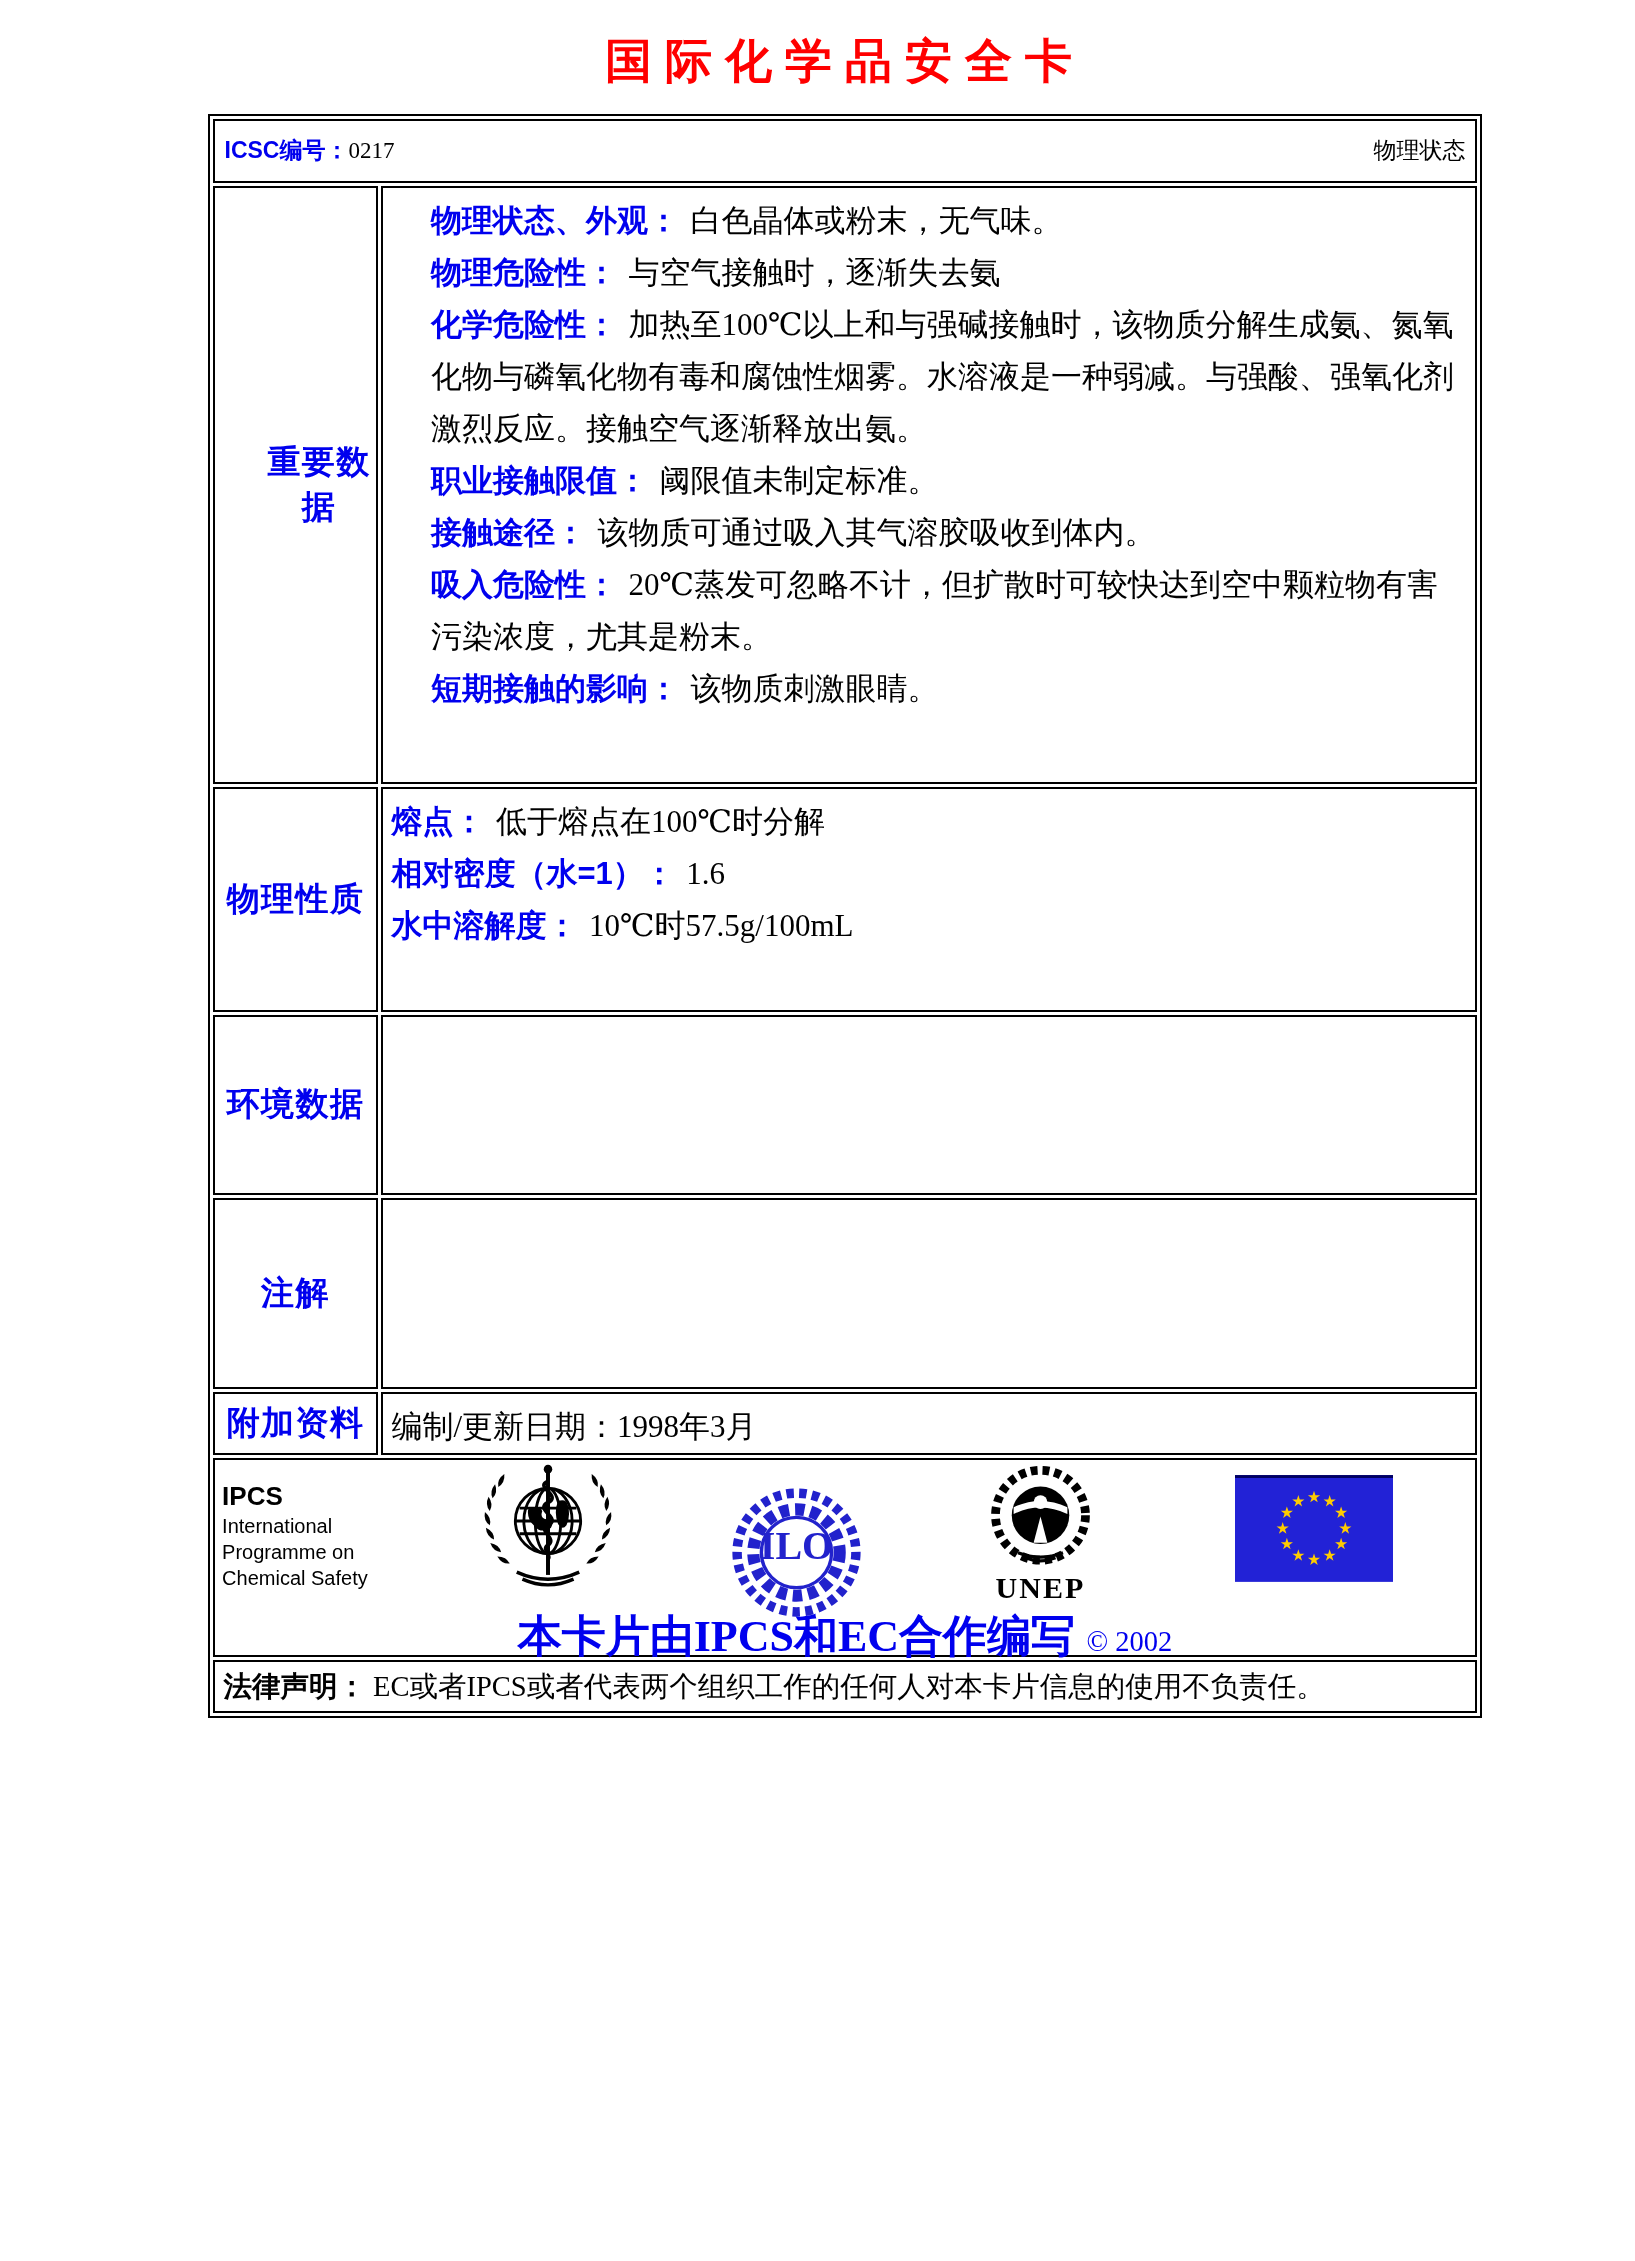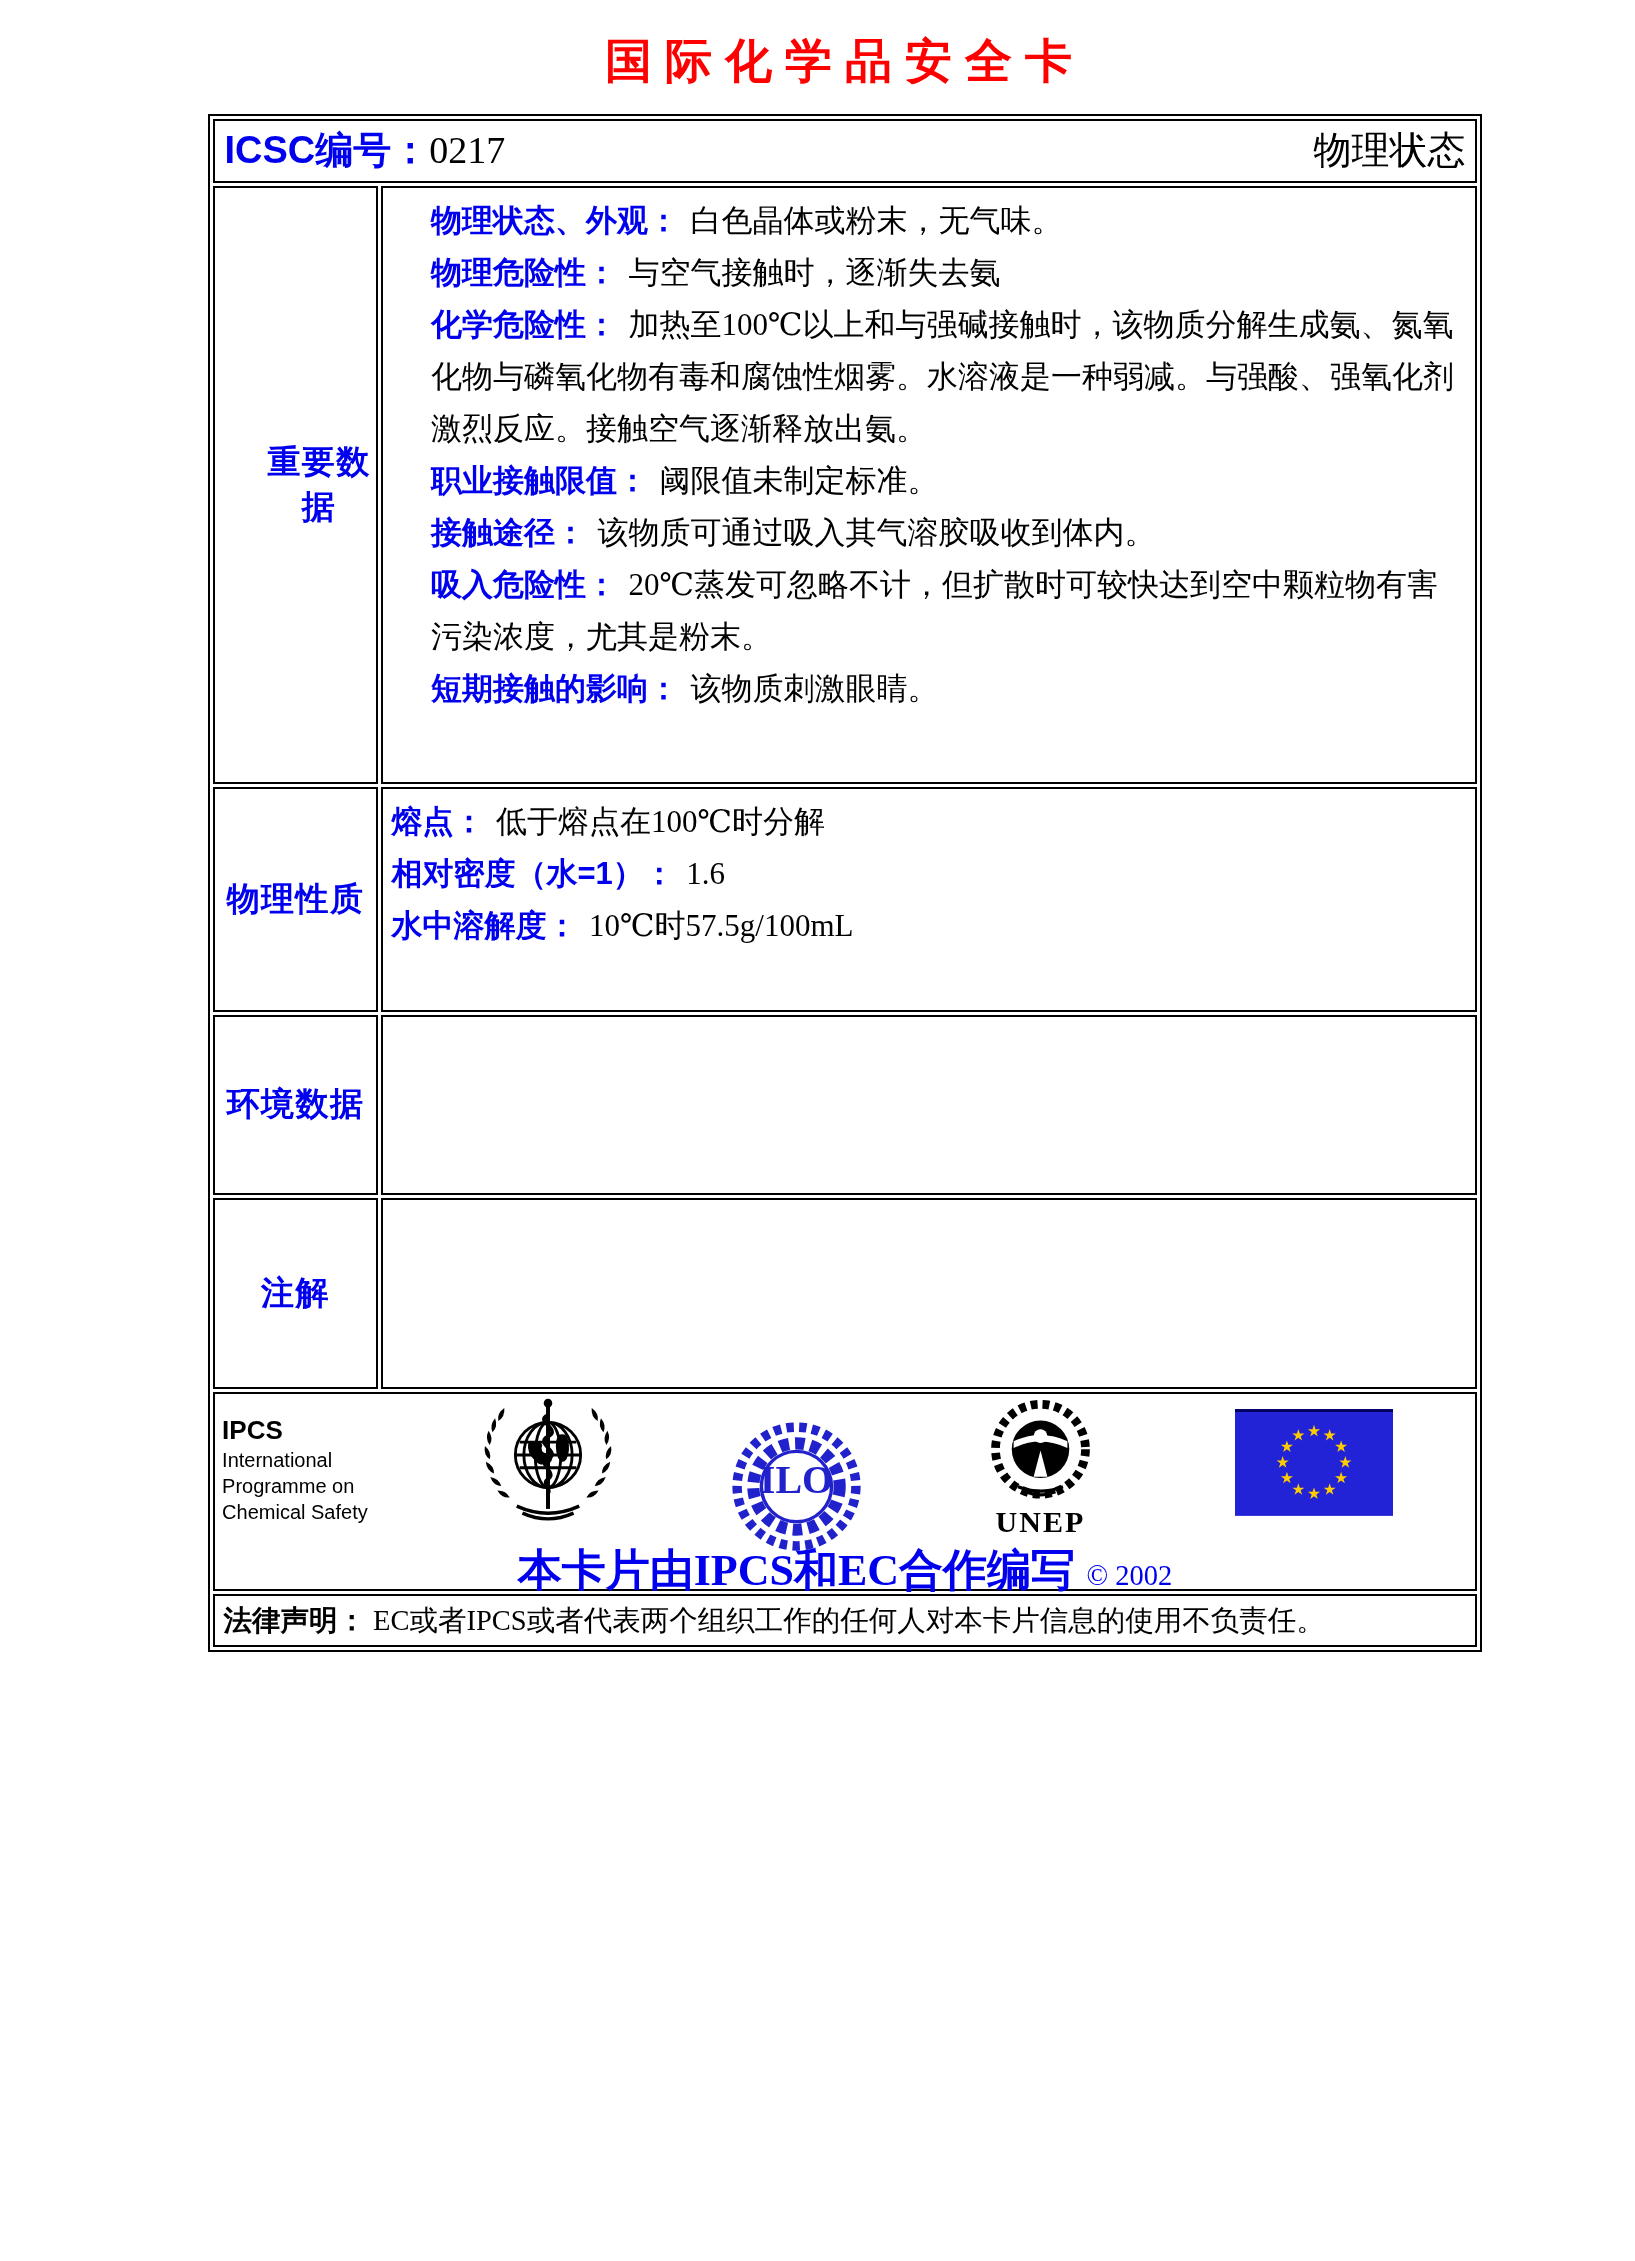--- a/index.html
+++ b/index.html
@@ -13,21 +13,21 @@
   html,body{margin:0;padding:0;background:#fff;}
   body{width:1635px;height:2261px;position:relative;font-family:"Liberation Serif","DejaVu Serif",serif;color:#000;}
   .title{margin:0;padding-top:35px;width:1274px;margin-left:208px;text-align:center;
          font-family:Liberation Mono, monospace;font-weight:bold;
          font-size:47px;line-height:60px;letter-spacing:13px;color:var(--title-red);}
   table.card{border-collapse:separate;border-spacing:3.6px;border:2.8px solid #000;
              width:1274px;margin-left:208px;margin-top:18.5px;table-layout:fixed;background:#fff;}
   td{border:2.1px solid #000;vertical-align:top;background:#fff;}
   col.lab{width:165px;}
   .hdr{display:flex;justify-content:space-between;align-items:center;height:58px;padding:0 8.5px;
-       font-size:38px;}
+       font-size:23px;}
   .blue-b{color:var(--label-blue);font-weight:bold;font-family:"Liberation Sans","DejaVu Sans",sans-serif;}
   .rowlabel{text-align:center;vertical-align:middle;color:var(--label-blue);font-weight:bold;
             font-family:"Liberation Sans","DejaVu Sans",sans-serif;font-size:33px;letter-spacing:1.4px;}
   .content{padding:7.1px 10px 0 8.5px;font-size:31px;}
   .content p{margin:0;line-height:52px;}
   .k{color:var(--label-blue);font-weight:bold;
      font-family:"Liberation Sans","DejaVu Sans",sans-serif;padding-right:11.4px;}
   .v{color:#000;}
   .h-header{height:63px;}
   .r1{height:598px;padding-left:48px;}
@@ -108,20 +108,26 @@
   <tr>
     <td class="rowlabel r3">环境数据</td>
     <td class="content r3"></td>
   </tr>
 
   <tr>
     <td class="rowlabel r4">注解</td>
     <td class="content r4"></td>
   </tr>
 
+  <tr>
+    <td class="rowlabel r5">附加资料</td>
+    <td class="content r5">
+      <p><span class="v">编制/更新日期：1998年3月</span></p>
+    </td>
+  </tr>
 
   <tr>
     <td colspan="2" class="logos-cell r-logos">
       <div class="ipcs-block">
         <div class="ipcs-acronym">IPCS</div>
         <div class="ipcs-line">International</div>
         <div class="ipcs-line">Programme on</div>
         <div class="ipcs-line">Chemical Safety</div>
       </div>
 

